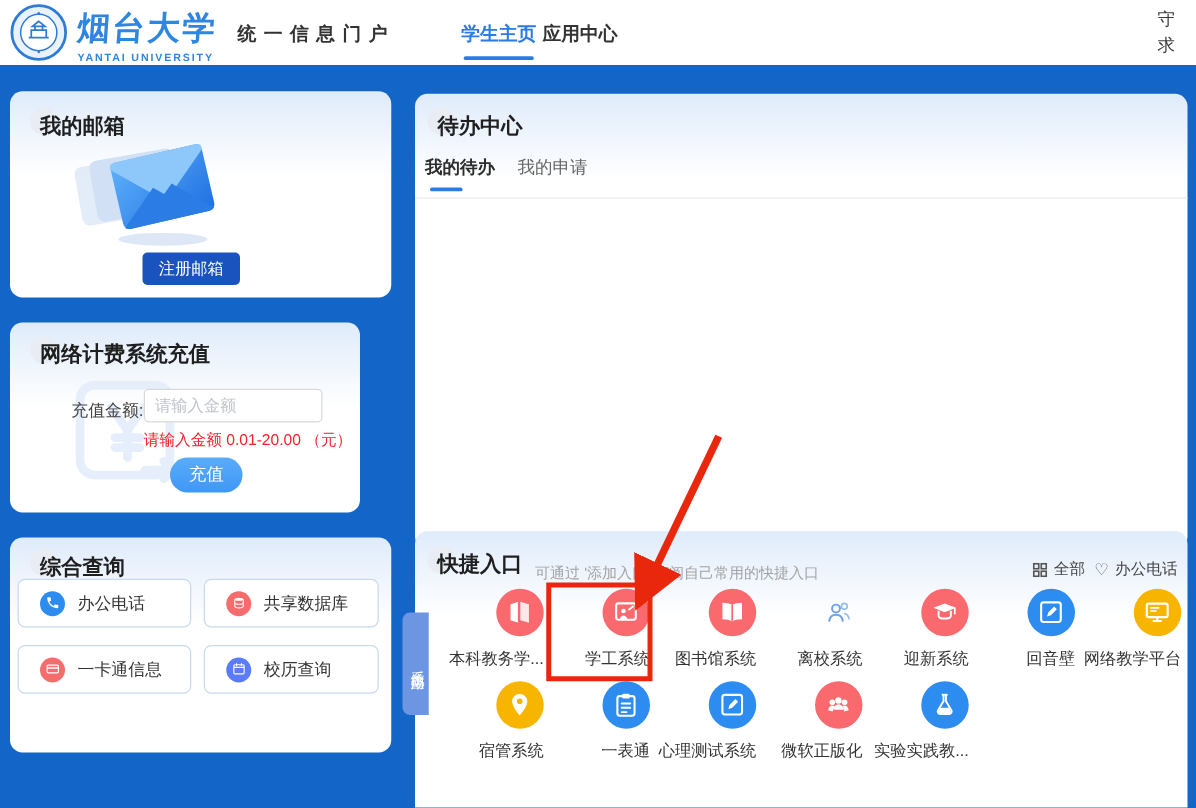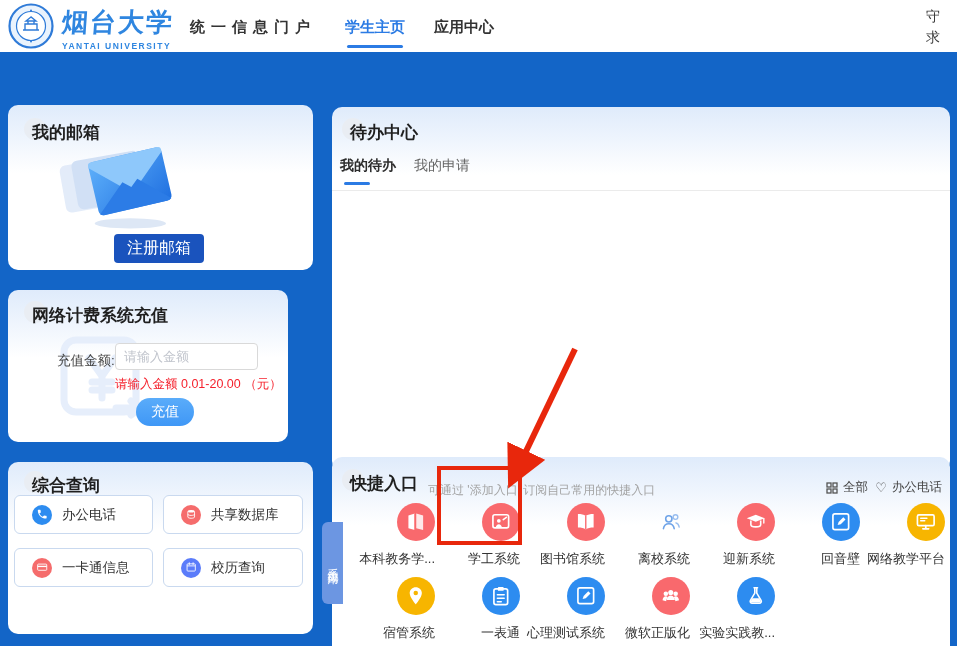--- a/index.html
+++ b/index.html
@@ -16,32 +16,32 @@
   
   .header{position:absolute;left:0;top:0;width:957px;height:52px;background:#fff;z-index:5;}
   .seal{position:absolute;left:8px;top:3px;width:46px;height:46px;}
   .wordmark{position:absolute;left:62px;top:5px;}
   .wordmark .cn{font-size:26px;font-weight:700;color:#2f86e0;letter-spacing:2px;transform:skewX(-4deg);font-family:"DejaVu Serif","Liberation Serif",serif;}
   .wordmark .en{font-size:8.5px;font-weight:700;color:#2f86e0;letter-spacing:1.5px;margin-top:1px;}
   .nav-item{position:absolute;top:18px;font-size:15px;font-weight:700;color:#333;cursor:pointer;}
   .nav-item.spaced{letter-spacing:6px;left:190px;}
   .nav-item.n2{left:345px;}
   .nav-item.n3{left:434px;}
-  .nav-item.active{color:var(--accent-blue);}
+  .nav-item.active{color:var(--accent-blue);margin-left:24px;}
   .nav-item.active::after{content:"";position:absolute;left:50%;transform:translateX(-50%);bottom:-11px;width:56px;height:3px;border-radius:2px;background:var(--accent-blue);}
   .motto{position:absolute;right:16px;top:6px;width:16px;font-family:"DejaVu Serif","Liberation Serif",serif;color:#3a3a3a;font-size:14px;line-height:21px;text-align:center;}
   
-  .card{position:absolute;background:linear-gradient(180deg,#dfebfb 0,#ffffff 68px,#ffffff 100%);border-radius:10px;margin-top:32px;}
+  .card{position:absolute;background:linear-gradient(180deg,#dfebfb 0,#ffffff 68px,#ffffff 100%);border-radius:10px;}
   .card-title{position:relative;display:inline-block;font-size:17px;font-weight:700;color:#1f1f1f;z-index:1;}
   .card-title::before{content:"";position:absolute;left:-8px;top:-3px;width:22px;height:22px;border-radius:50%;background:#e9edf3;z-index:-1;}
   
   .mailbox{left:8px;top:73px;width:305px;height:165px;}
   .mailbox .card-title{margin:16px 0 0 24px;}
   .env-illustration{position:absolute;left:28px;top:30px;width:170px;height:102px;}
-  .register-btn{position:absolute;left:106px;top:129px;padding:4px 13px;background:var(--register-btn);color:#fff;font-size:16px;border:none;border-radius:4px;cursor:pointer;}
+  .register-btn{position:absolute;left:106px;top:129px;padding:4px 13px;background:var(--register-btn);color:#fff;font-size:13px;border:none;border-radius:4px;cursor:pointer;}
   
   .recharge{left:8px;top:258px;width:280px;height:152px;}
   .recharge .card-title{margin:14px 0 0 24px;}
   .yen-watermark{position:absolute;left:48px;top:42px;width:96px;height:96px;z-index:0;}
   .amount-label{position:absolute;left:49px;top:62px;font-size:13.5px;color:#444;z-index:1;}
   .amount-input{position:absolute;left:107px;top:53px;width:143px;height:27px;border:1px solid #d9d9d9;border-radius:4px;padding:0 8px;font-size:13px;color:#333;z-index:1;background:#fff;}
   .amount-input::placeholder{color:#c0c4cc;}
   .amount-hint{position:absolute;left:107px;top:86px;font-size:12.5px;color:var(--hint-red);z-index:1;}
   .recharge-btn{position:absolute;left:128px;top:108px;width:58px;height:28px;border:none;border-radius:14px;background:linear-gradient(180deg,#5aacfa,var(--recharge-btn));color:#fff;font-size:14px;cursor:pointer;z-index:1;}
   

